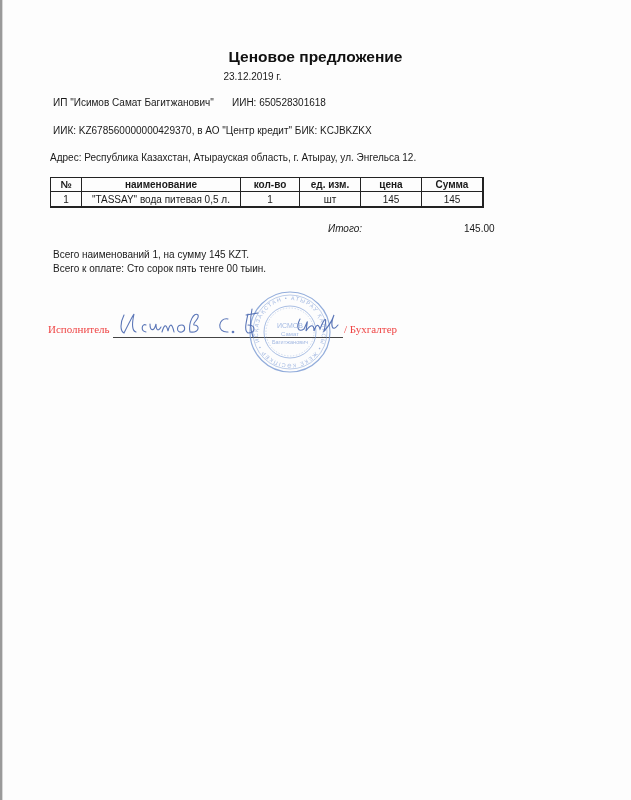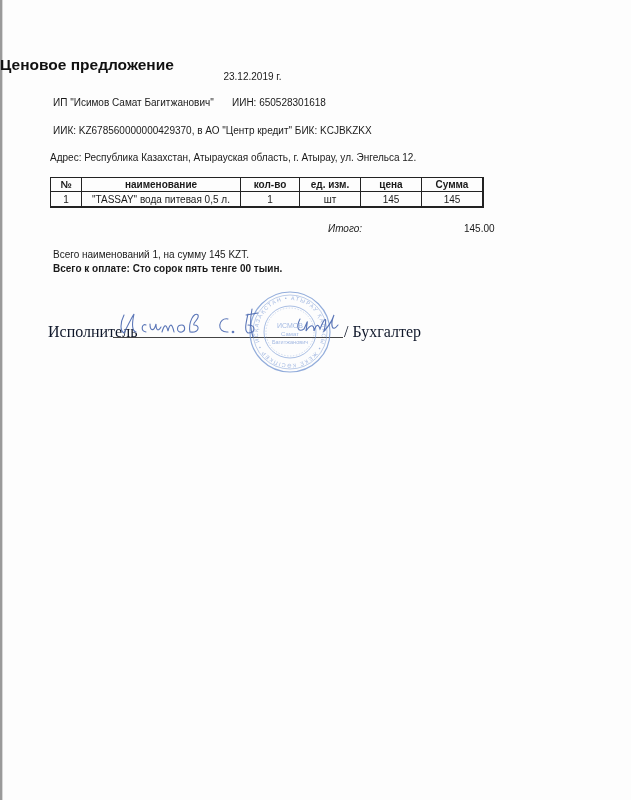--- a/index.html
+++ b/index.html
@@ -3,36 +3,36 @@
 <meta charset="utf-8">
 <style>
   html, body { margin: 0; padding: 0; }
   body {
     width: 631px; height: 800px; background: #fdfdfd; position: relative; overflow: hidden;
     font-family: "Liberation Sans", sans-serif; color: #1a1a1a;
   }
   .scan-edge { position: absolute; left: 0; top: 0; width: 2px; height: 800px; background: #9a9a9a; }
   .scan-edge2 { position: absolute; left: 2px; top: 0; width: 1px; height: 800px; background: #d8d8d8; }
   .abs { position: absolute; white-space: nowrap; }
-  .title { left: 0; width: 631px; top: 56px; font-size: 15.5px; font-weight: bold; color: #111; }
+  .title { left: 0; width: 631px; text-align: center; top: 48px; font-size: 15.5px; font-weight: bold; color: #111; }
   .date { left: 0; width: 505px; text-align: center; top: 71px; font-size: 10px; }
   .small { font-size: 10px; }
-  .bold { font-weight: bold; }
+  .bold { font-weight: normal; }
   table.items {
     position: absolute; left: 50px; top: 177px; border-collapse: collapse; font-size: 10px;
   }
   table.items td, table.items th {
     border: 1px solid #222; height: 13px; padding: 0; text-align: center; font-weight: normal;
   }
   table.items th { font-weight: bold; }
   table.items tr.row td { height: 14px; }
   table.items { border-right: 2px solid #222; border-bottom: 2px solid #222; }
   .c1 { width: 30px; } .c2 { width: 158px; } .c3 { width: 58px; }
   .c4 { width: 60px; } .c5 { width: 60px; } .c6 { width: 60px; }
-  .serif { font-family: "Liberation Serif", serif; font-size: 16px; color: #0f172a; }
+  .serif { font-family: "Liberation Serif", serif; font-size: 11px; color: #ef4444; }
   .sig-line { position: absolute; left: 113px; top: 337px; width: 230px; height: 1px; background: #444; }
   .stamp { position: absolute; left: 248px; top: 290px; width: 84px; height: 84px; }
   .signature { position: absolute; left: 110px; top: 305px; }
 </style>
 </head>
 <body>
 
 <div class="scan-edge"></div>
 <div class="scan-edge2"></div>
 

